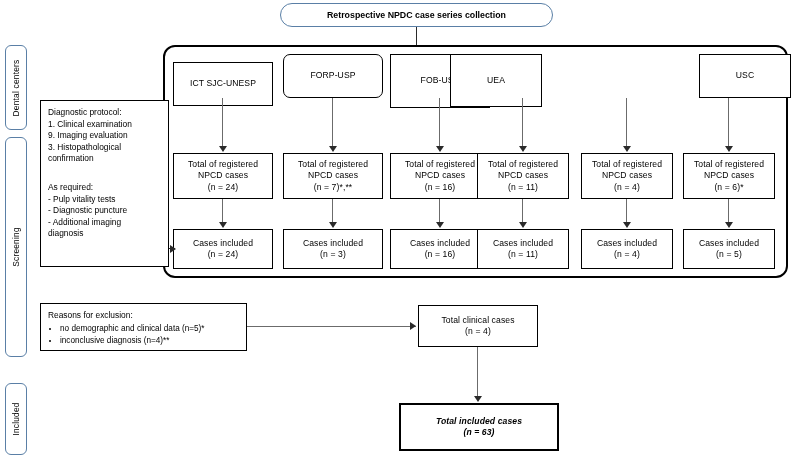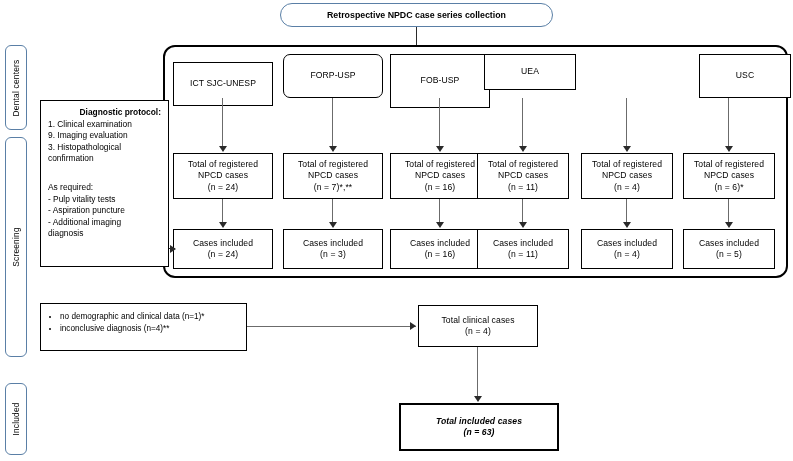--- a/index.html
+++ b/index.html
@@ -68,21 +68,21 @@
   .textbox{
     position:absolute;
     box-sizing:border-box;
     background:#fff;
     border:1.6px solid #000;
     font-size:8.4px;
     line-height:11.6px;
     padding:6px 7px;
     text-align:left;
   }
-  .textbox .hd{font-weight:bold;text-align:right;}
+  .textbox .hd{font-weight:normal;}
   .textbox ul{margin:1px 0 0 0;padding-left:12px;list-style:disc;}
   .textbox ul li{margin:0;padding:0;font-size:8.2px;line-height:12px;}
 
   
   .vline{position:absolute;width:1.4px;background:#6b6b6b;}
   .hline{position:absolute;height:1.4px;background:#6b6b6b;}
   .vline.dark{background:#2a2a2a;}
   .hline.dark{background:#2a2a2a;}
   .arrow-down{
     position:absolute;width:0;height:0;
@@ -183,21 +183,21 @@
   <div class="vline" style="left:439px;top:199px;height:23px;"></div>
   <div class="arrow-down" style="left:436px;top:222px;"></div>
 
   <div class="box" style="left:390px;top:229px;width:100px;height:40px;">
     <span class="inner">
       <span>Cases included</span><br>
       <span>(n = 16)</span>
     </span>
   </div>
 
-  <div class="box" style="left:484px;top:54px;width:92px;height:36px;">
+  <div class="box" style="left:450px;top:54px;width:92px;height:53px;">
     <span class="inner nowrap">UEA</span>
   </div>
   <div class="vline" style="left:522px;top:98px;height:48px;"></div>
   <div class="arrow-down" style="left:519px;top:146px;"></div>
 
   <div class="box" style="left:477px;top:153px;width:92px;height:46px;">
     <span class="inner">
       <span>Total of registered</span><br>
       <span>NPCD cases</span><br>
       <span>(n = 11)</span>
@@ -258,31 +258,32 @@
 
   <div class="textbox" style="left:40px;top:100px;width:129px;height:167px;">
     <div class="hd">Diagnostic protocol:</div>
     <div>1. Clinical examination</div>
     <div>9. Imaging evaluation</div>
     <div>3. Histopathological</div>
     <div>confirmation</div>
     <div style="height:17px;">&nbsp;</div>
     <div>As required:</div>
     <div>- Pulp vitality tests</div>
-    <div>- Aspiration puncture</div>
+    <div>- Diagnostic puncture</div>
     <div>- Additional imaging</div>
     <div>diagnosis</div>
   </div>
 
   <div class="hline dark" style="left:169px;top:248px;width:6px;"></div>
   <div class="arrow-right" style="left:170px;top:245px;"></div>
 
   <div class="textbox" style="left:40px;top:303px;width:207px;height:48px;">
+    <div class="hd">Reasons for exclusion:</div>
     <ul>
-      <li>no demographic and clinical data (n=1)*</li>
+      <li>no demographic and clinical data (n=5)*</li>
       <li>inconclusive diagnosis (n=4)**</li>
     </ul>
   </div>
 
   <div class="hline" style="left:247px;top:326px;width:169px;"></div>
   <div class="arrow-right" style="left:410px;top:322px;"></div>
 
   <div class="box" style="left:418px;top:305px;width:120px;height:42px;">
     <span class="inner">
       <span>Total clinical cases</span><br>

